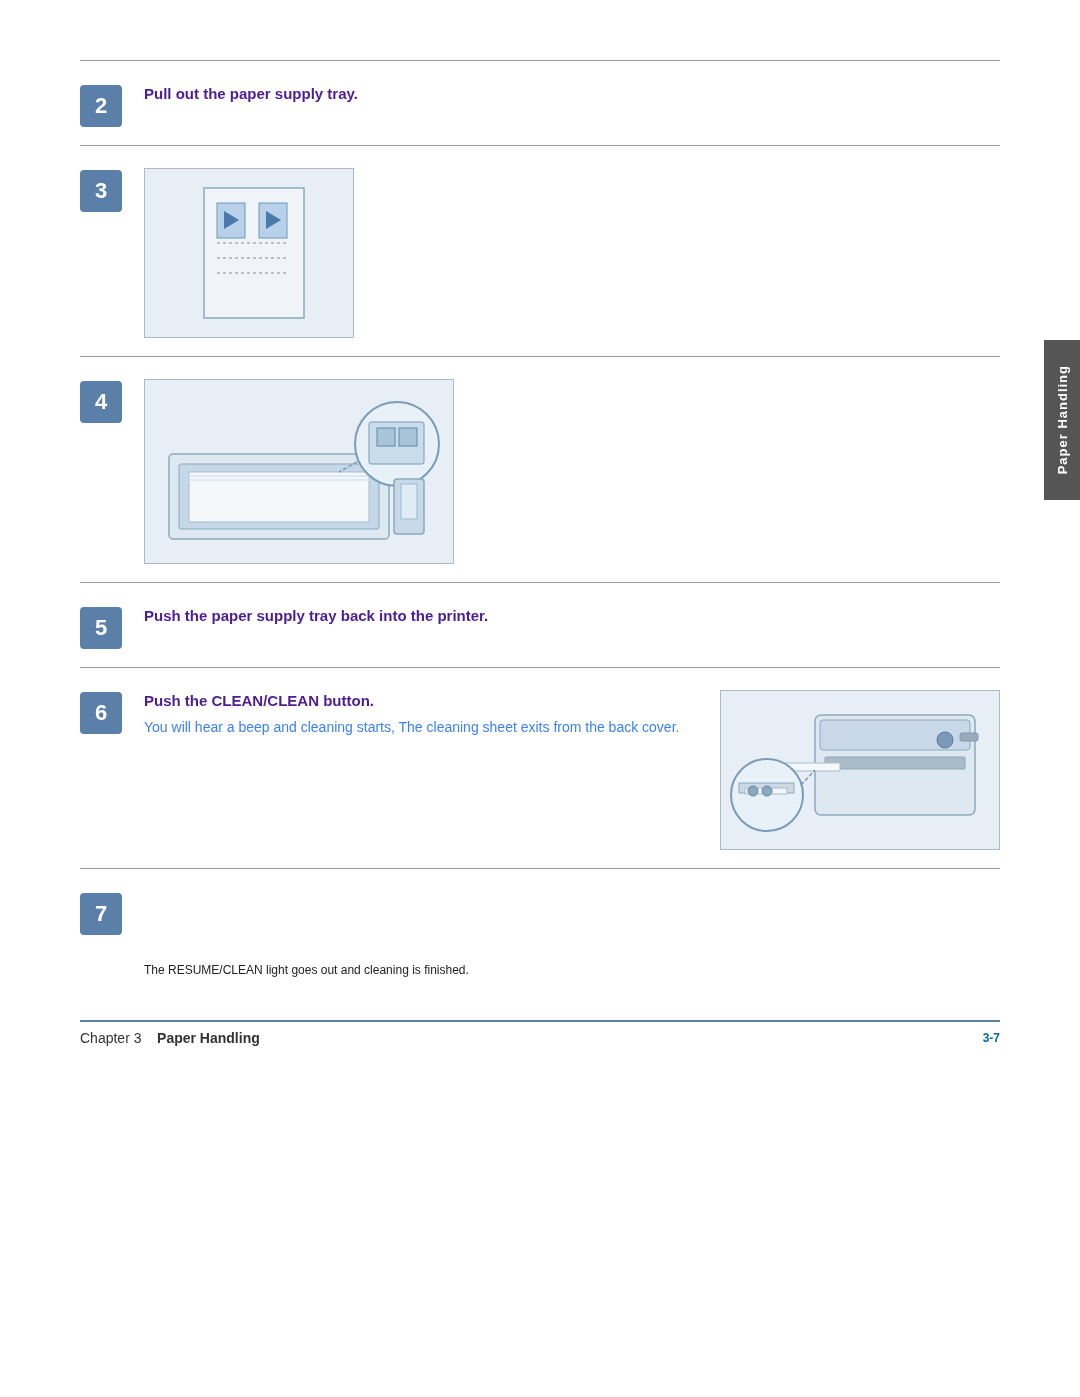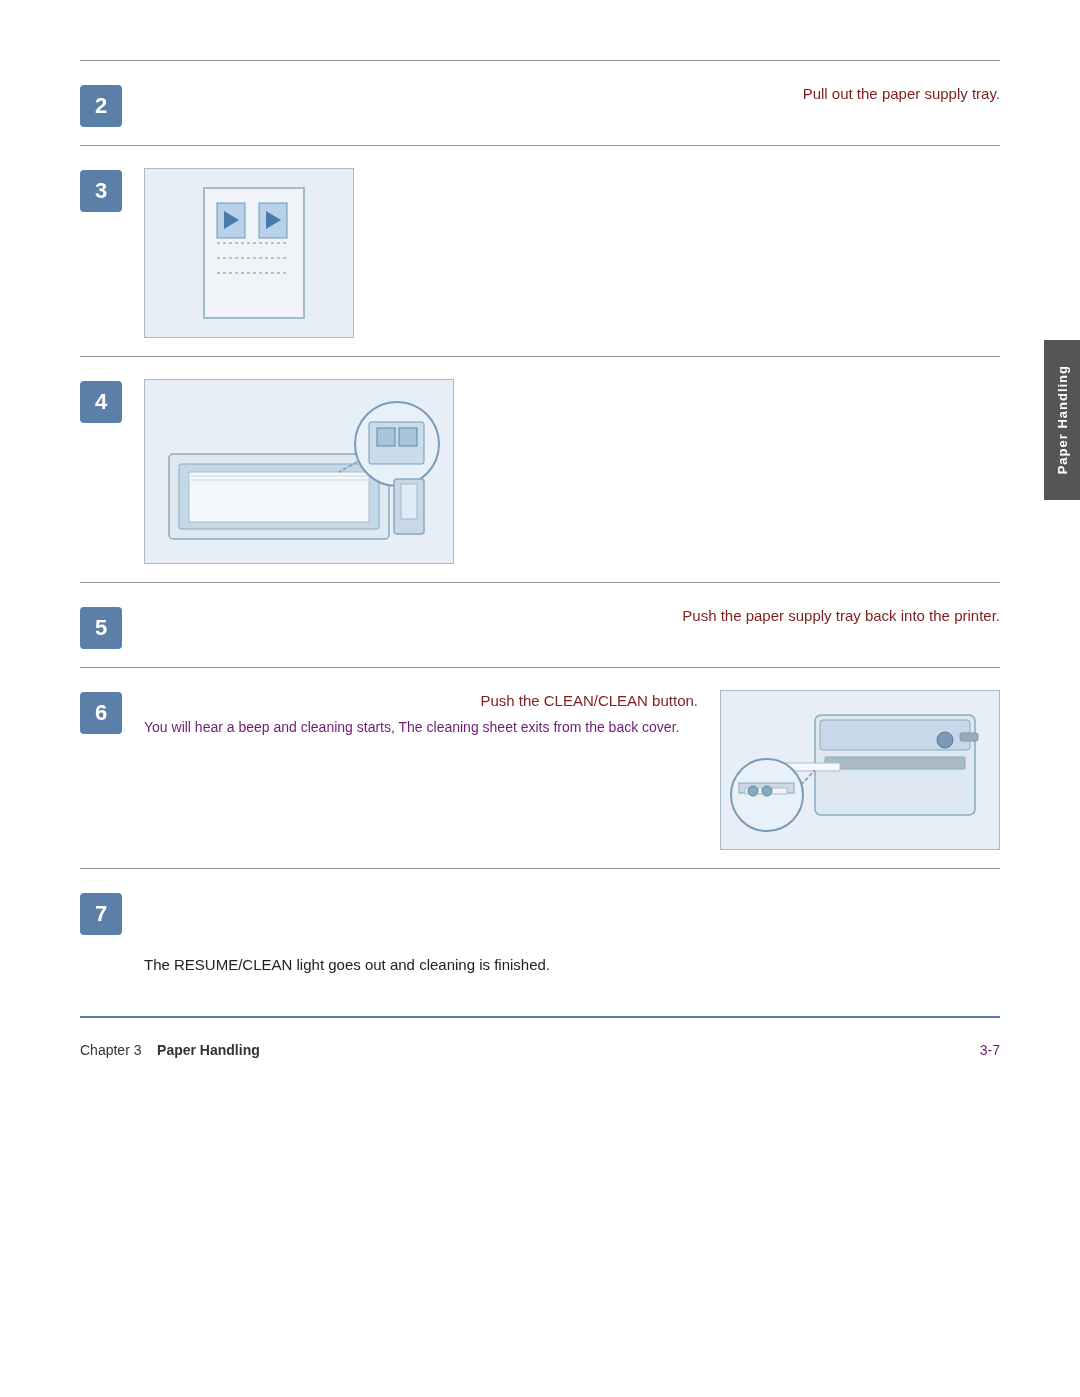--- a/index.html
+++ b/index.html
@@ -70,30 +70,29 @@
       font-family: Arial, sans-serif;
       margin-top: 2px;
     }
 
     .step-content {
       flex: 1;
     }
 
     .step-title {
       font-size: 15px;
-      font-weight: normal;
-      color: #7f1d1d;
+      font-weight: bold;
+      color: #4c1d95;
       line-height: 1.4;
       margin-bottom: 6px;
-      text-align: right;
     }
 
     .step-body {
       font-size: 14px;
-      color: #701a75;
+      color: #3b82f6;
       line-height: 1.55;
     }
 
     .step-image-wrap {
       flex-shrink: 0;
     }
 
     
     .img-placeholder {
       background: #e8eef5;
@@ -119,43 +118,44 @@
     
     .img-step6 {
       width: 280px;
       height: 160px;
     }
 
     
     .page-footer {
       border-top: 2px solid #5a7fa8;
       margin-top: 40px;
-      padding-top: 24px;
+      padding-top: 8px;
       display: flex;
       justify-content: space-between;
       align-items: center;
     }
 
     .footer-left {
       font-size: 14px;
       color: #333;
     }
     .footer-chapter {
       font-weight: normal;
     }
     .footer-title {
       font-weight: bold;
     }
     .footer-right {
-      font-size: 14px;
-      color: #701a75;
-      font-weight: normal;
+      font-size: 12px;
+      color: #0369a1;
+      font-weight: bold;
     }
     .step7-body-text {
-      font-size: 15px;
+      margin-top: 8px;
+      font-size: 12px;
       color: #222;
       line-height: 1.55;
       padding-left: 64px;
     }
   </style>
 </head>
 <body>
 
 <div class="page-container">
 

